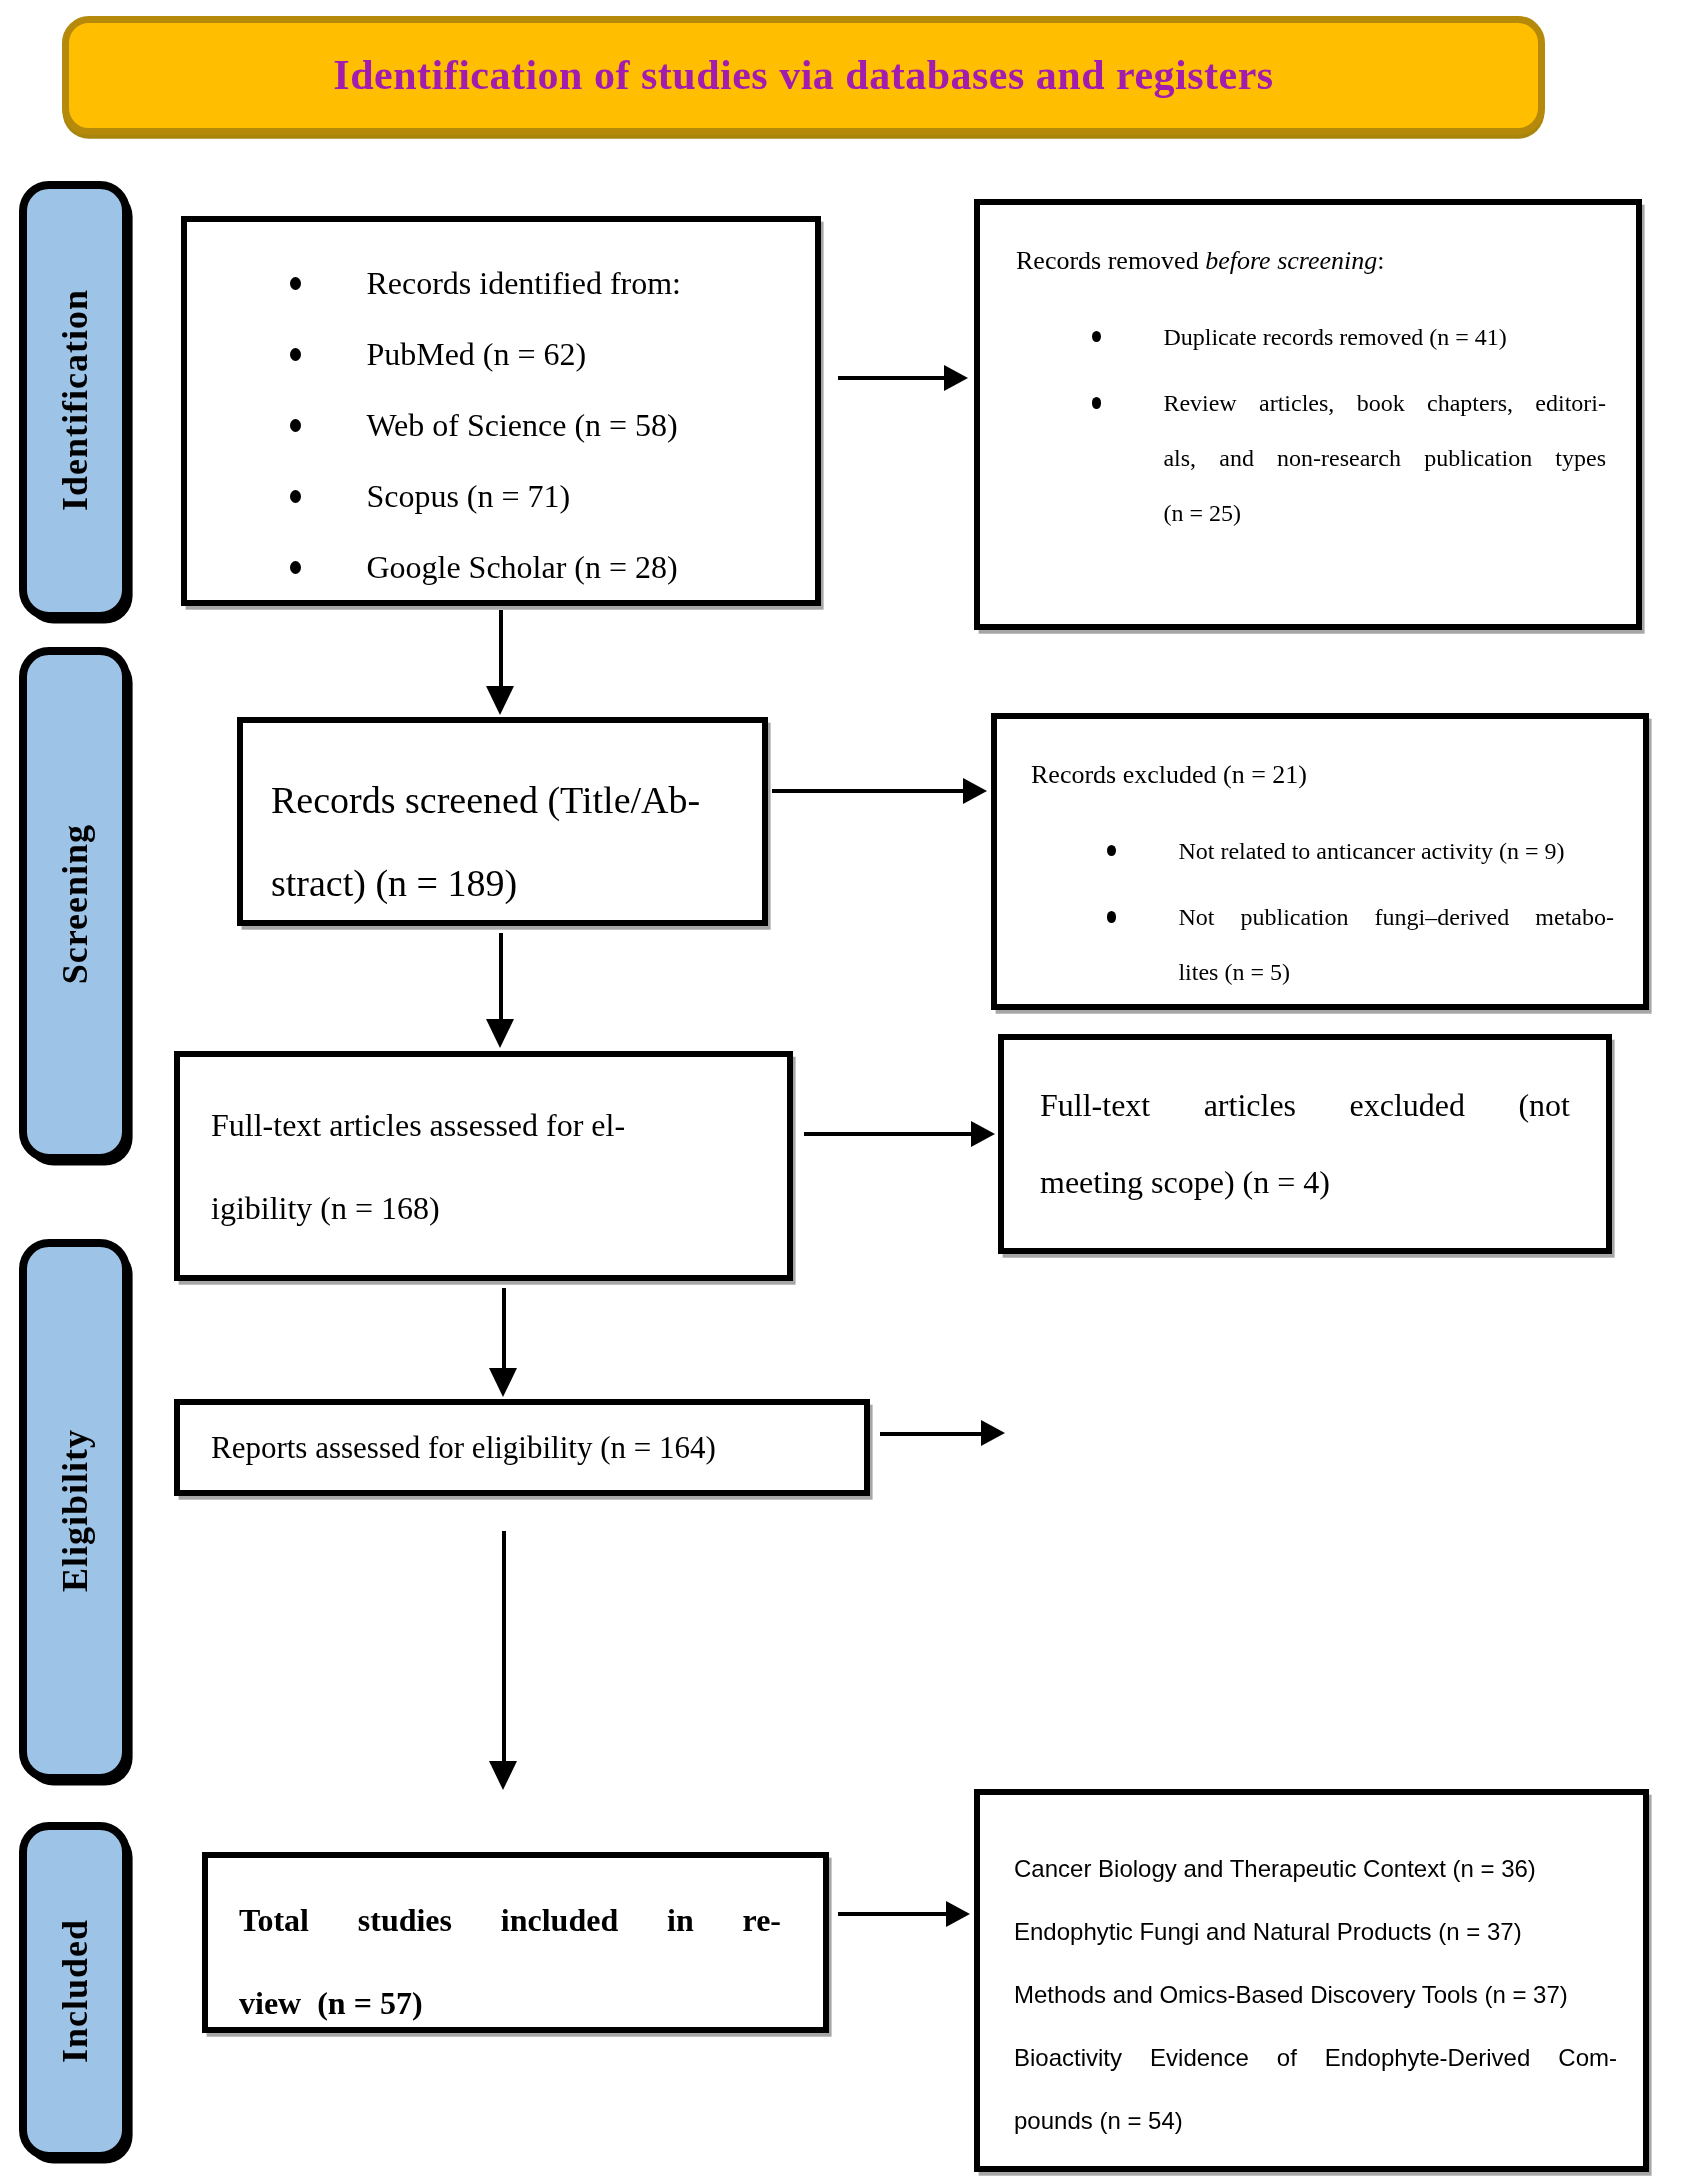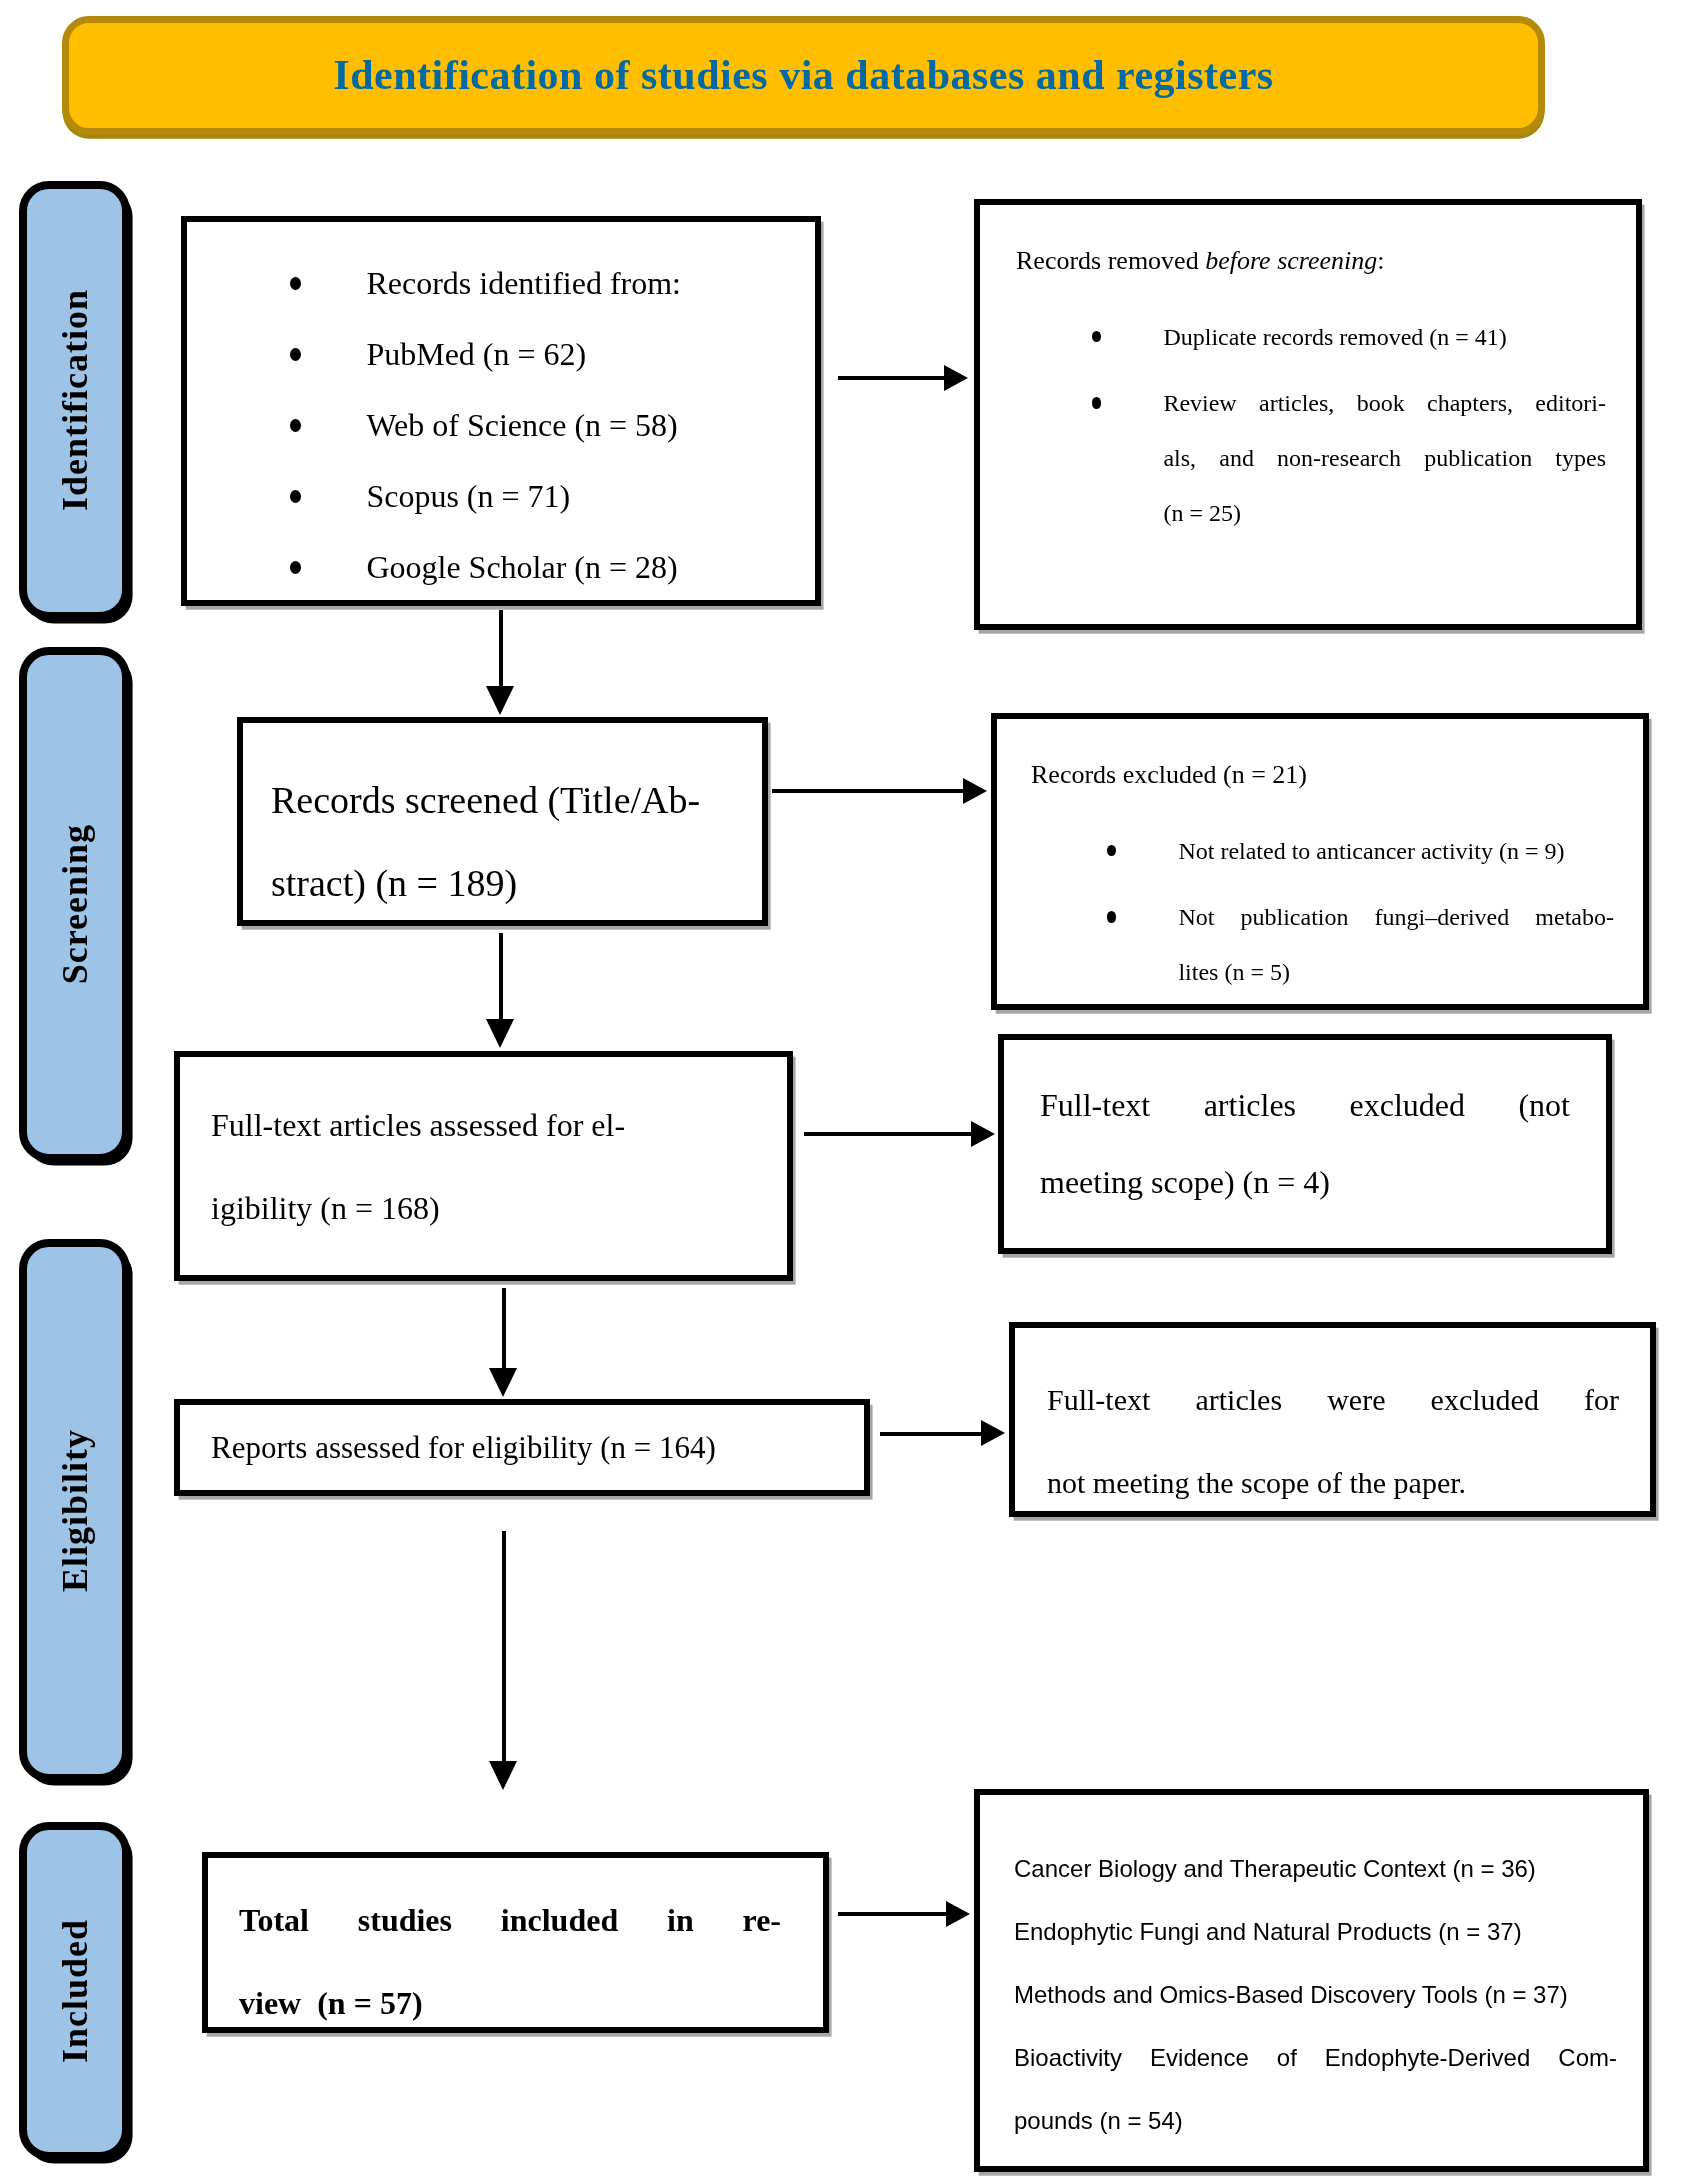--- a/index.html
+++ b/index.html
@@ -4,21 +4,21 @@
 <style>
   html,body{margin:0;padding:0;background:#ffffff;}
   .canvas{position:relative;width:1697px;height:2183px;background:#ffffff;
           font-family:"Liberation Serif",serif;color:#000;overflow:hidden;}
 
   
   .banner{position:absolute;left:62px;top:15.6px;width:1483px;height:119px;
           background:#FFBF00;border:7.3px solid #B5890A;border-radius:27px;
           box-sizing:border-box;display:flex;align-items:center;justify-content:center;
           box-shadow:0 4.2px 0 -0.5px #A8860B;}
-  .banner-title{font-size:42px;font-weight:bold;color:#0369a1;letter-spacing:0.5px;}
+  .banner-title{font-size:42px;font-weight:bold;color:#a21caf;letter-spacing:0.5px;}
 
   
   .stage{position:absolute;left:19px;width:111px;background:#9DC3E6;
          border:8.3px solid #000;border-radius:30px;box-sizing:border-box;
          display:flex;align-items:center;justify-content:center;
          box-shadow:4.7px 5.7px 0 -2.1px #000;}
   .stage-label{writing-mode:vertical-rl;transform:rotate(180deg);
                font-weight:bold;font-size:36px;letter-spacing:1px;}
   #stage-identification{top:181px;height:439px;}
   #stage-screening{top:647px;height:515px;}
@@ -171,24 +171,20 @@
         <span class="line">lites (n = 5)</span>
       </span>
     </div>
   </div>
 
   <div class="box" id="box-ft-excluded">
     <span class="line jst">Full-text articles excluded (not</span>
     <span class="line">meeting scope) (n = 4)</span>
   </div>
 
-  <div class="box" id="box-rep-excluded">
-    <span class="line jst">Full-text articles were excluded for</span>
-    <span class="line">not meeting the scope of the paper.</span>
-  </div>
 
   <div class="box" id="box-categories">
     <span class="line">Cancer Biology and Therapeutic Context (n = 36)</span>
     <span class="line">Endophytic Fungi and Natural Products (n = 37)</span>
     <span class="line">Methods and Omics-Based Discovery Tools (n = 37)</span>
     <span class="line jst">Bioactivity  Evidence  of  Endophyte-Derived  Com-</span>
     <span class="line">pounds (n = 54)</span>
   </div>
 
   <div class="hline" style="left:838px;top:376px;width:107px;"></div>

